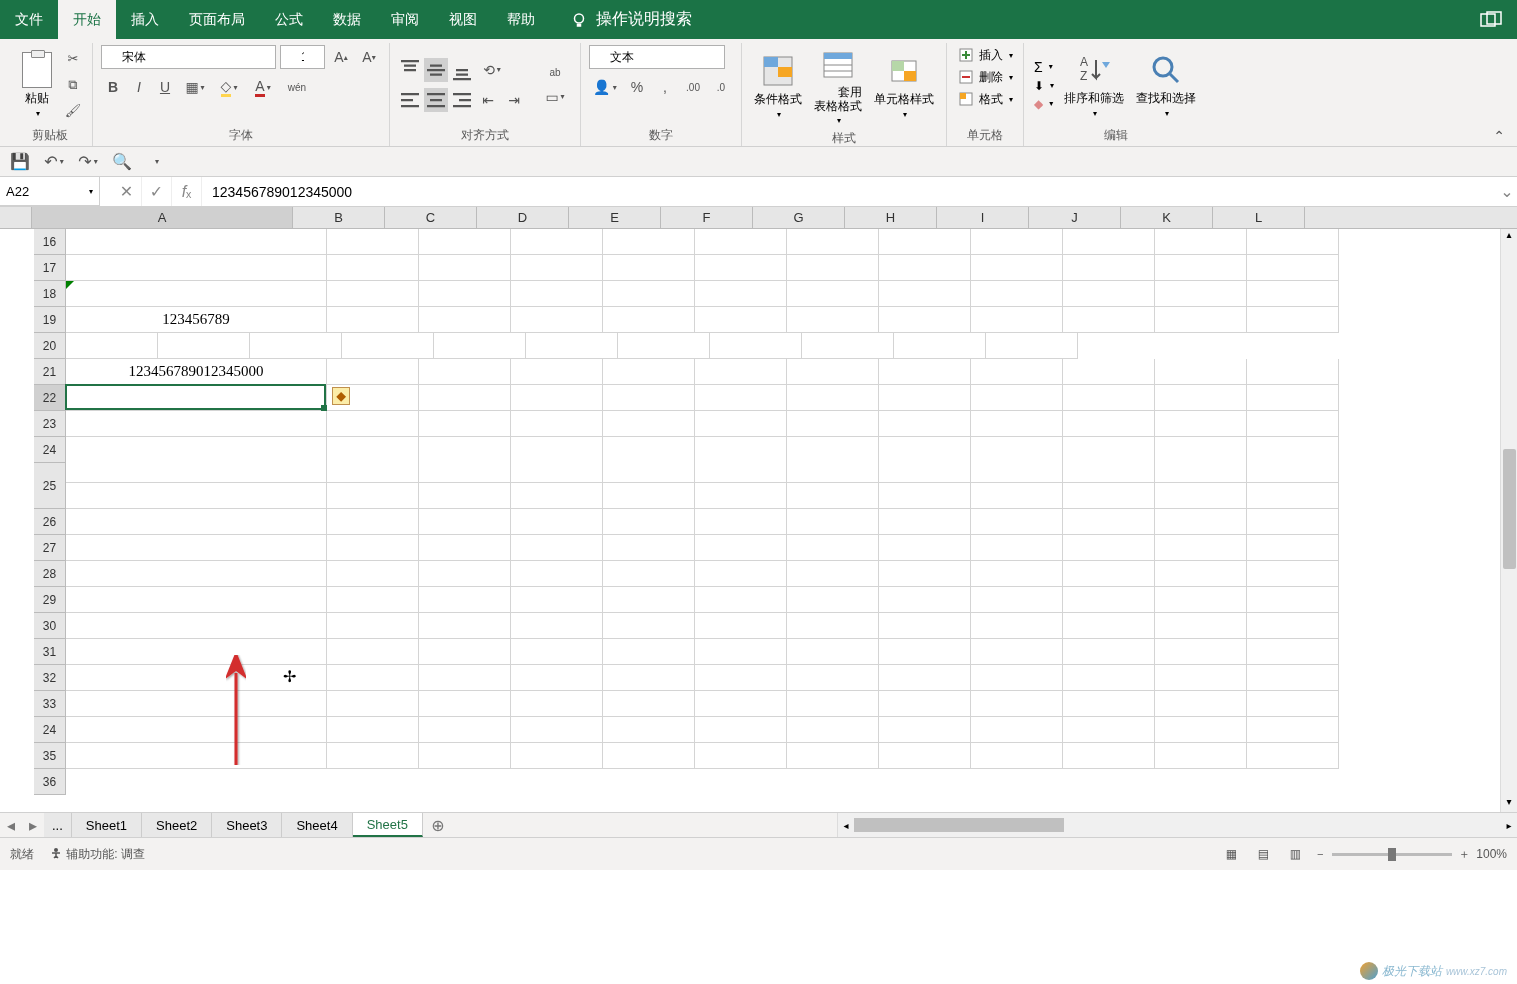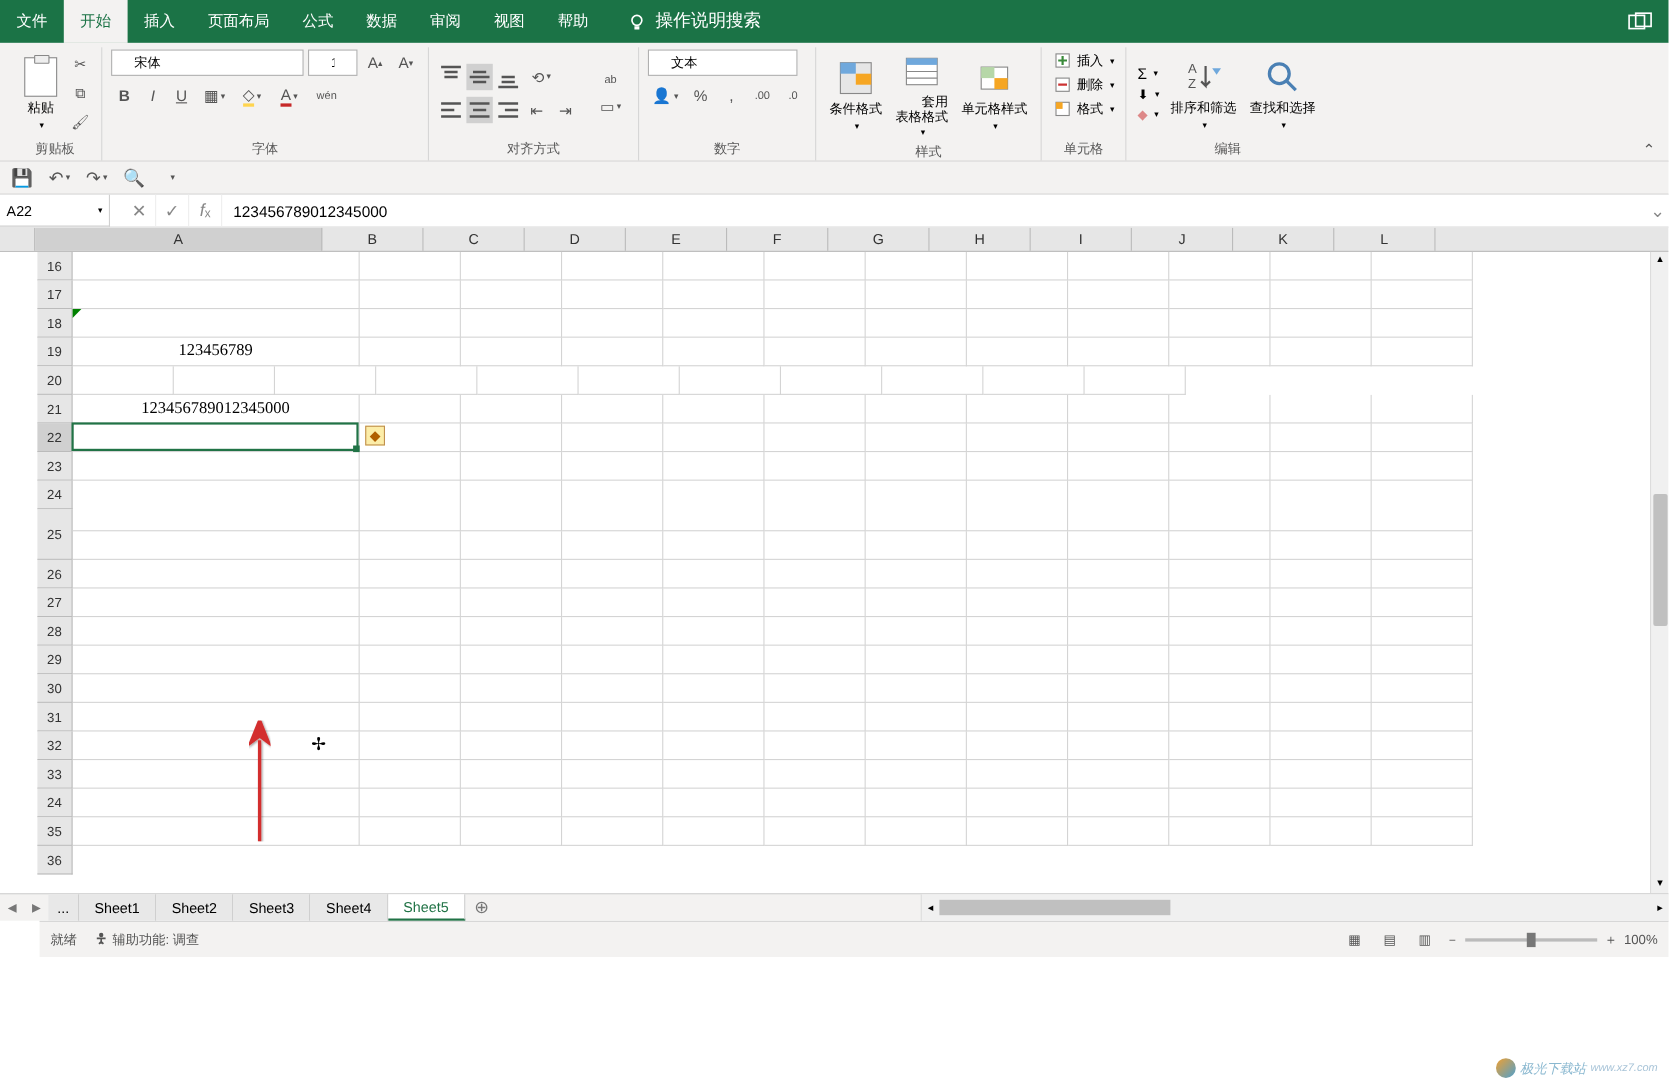--- a/index.html
+++ b/index.html
@@ -91,21 +91,21 @@
 .sheet-tabs-bar { height: 25px; border-top: 1px solid #d0d0d0; display: flex; align-items: stretch; background: #f3f2f1; position: relative; }
 .tab-nav-btn { width: 22px; display: flex; align-items: center; justify-content: center; color: #777; cursor: pointer; }
 .sheet-tab { padding: 0 14px; display: flex; align-items: center; font-size: 13px; border-right: 1px solid #ccc; background: #e8e8e8; cursor: pointer; }
 .sheet-tab.active { background: #fff; color: #217346; border-bottom: 2px solid #217346; }
 .add-sheet { width: 30px; display: flex; align-items: center; justify-content: center; color: #777; }
 .sheet-hscroll { position: absolute; right: 0; top: 0; bottom: 0; width: 680px; background: #f0f0f0; border-left: 1px solid #dcdcdc; display: flex; align-items: center; }
 .sheet-hscroll-track { flex: 1; position: relative; height: 14px; }
 .sheet-hscroll-thumb { position: absolute; left: 0; width: 210px; height: 14px; background: #c0c0c0; }
 
 
-.status-bar { height: 25px; background: #f3f2f1; border-top: 1px solid #d0d0d0; display: flex; align-items: center; padding: 16px 10px; font-size: 12px; color: #555; gap: 15px; margin-left: 36px; }
+.status-bar { height: 25px; background: #f3f2f1; border-top: 1px solid #d0d0d0; display: flex; align-items: center; padding: 16px 10px; font-size: 12px; color: #555; gap: 15px; }
 .status-right { margin-left: auto; display: flex; align-items: center; gap: 6px; }
 .view-btn { width: 26px; height: 18px; display: flex; align-items: center; justify-content: center; border: 1px solid transparent; }
 .zoom-slider { width: 120px; height: 3px; background: #bbb; position: relative; }
 .zoom-thumb { position: absolute; top: -5px; left: 56px; width: 8px; height: 13px; background: #777; }
 
 .watermark { position: absolute; right: 10px; bottom: 4px; font-size: 12px; color: #8ab8d0; font-style: italic; display: flex; align-items: center; gap: 4px; }
 .watermark-logo { width: 18px; height: 18px; border-radius: 50%; background: linear-gradient(135deg, #f0a030, #4da0d0); }
 .ribbon-collapse { position: absolute; right: 12px; top: 128px; font-size: 14px; color: #555; }
 </style>
 </head>

